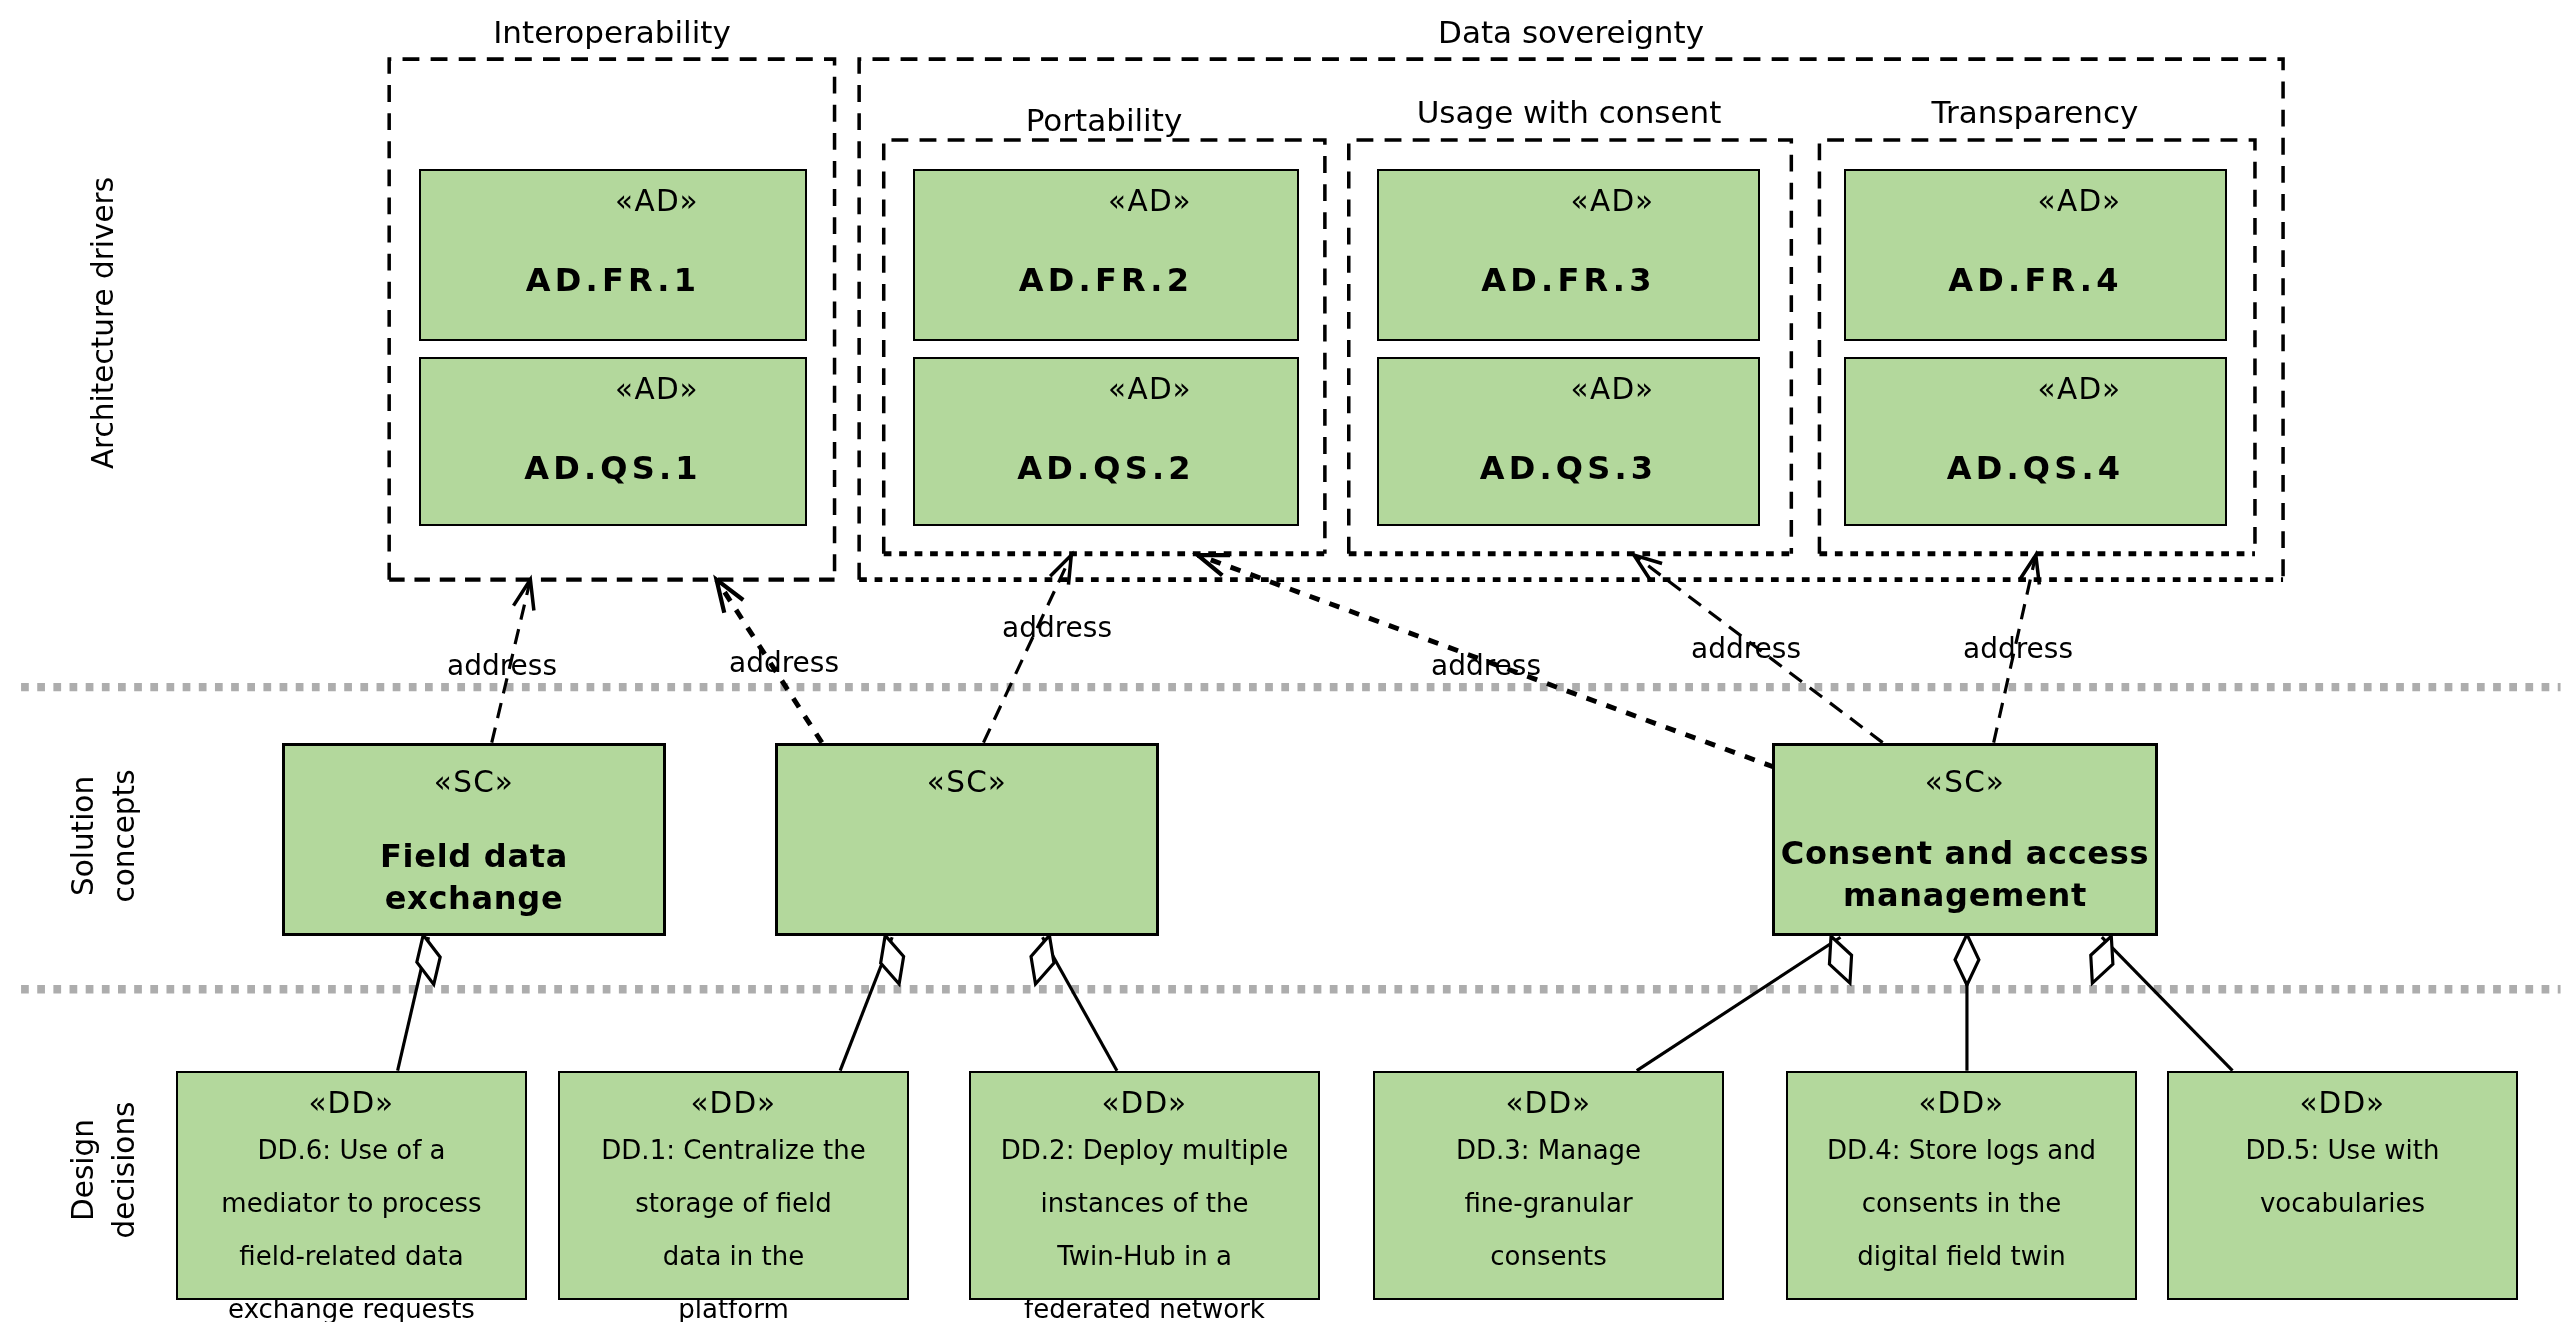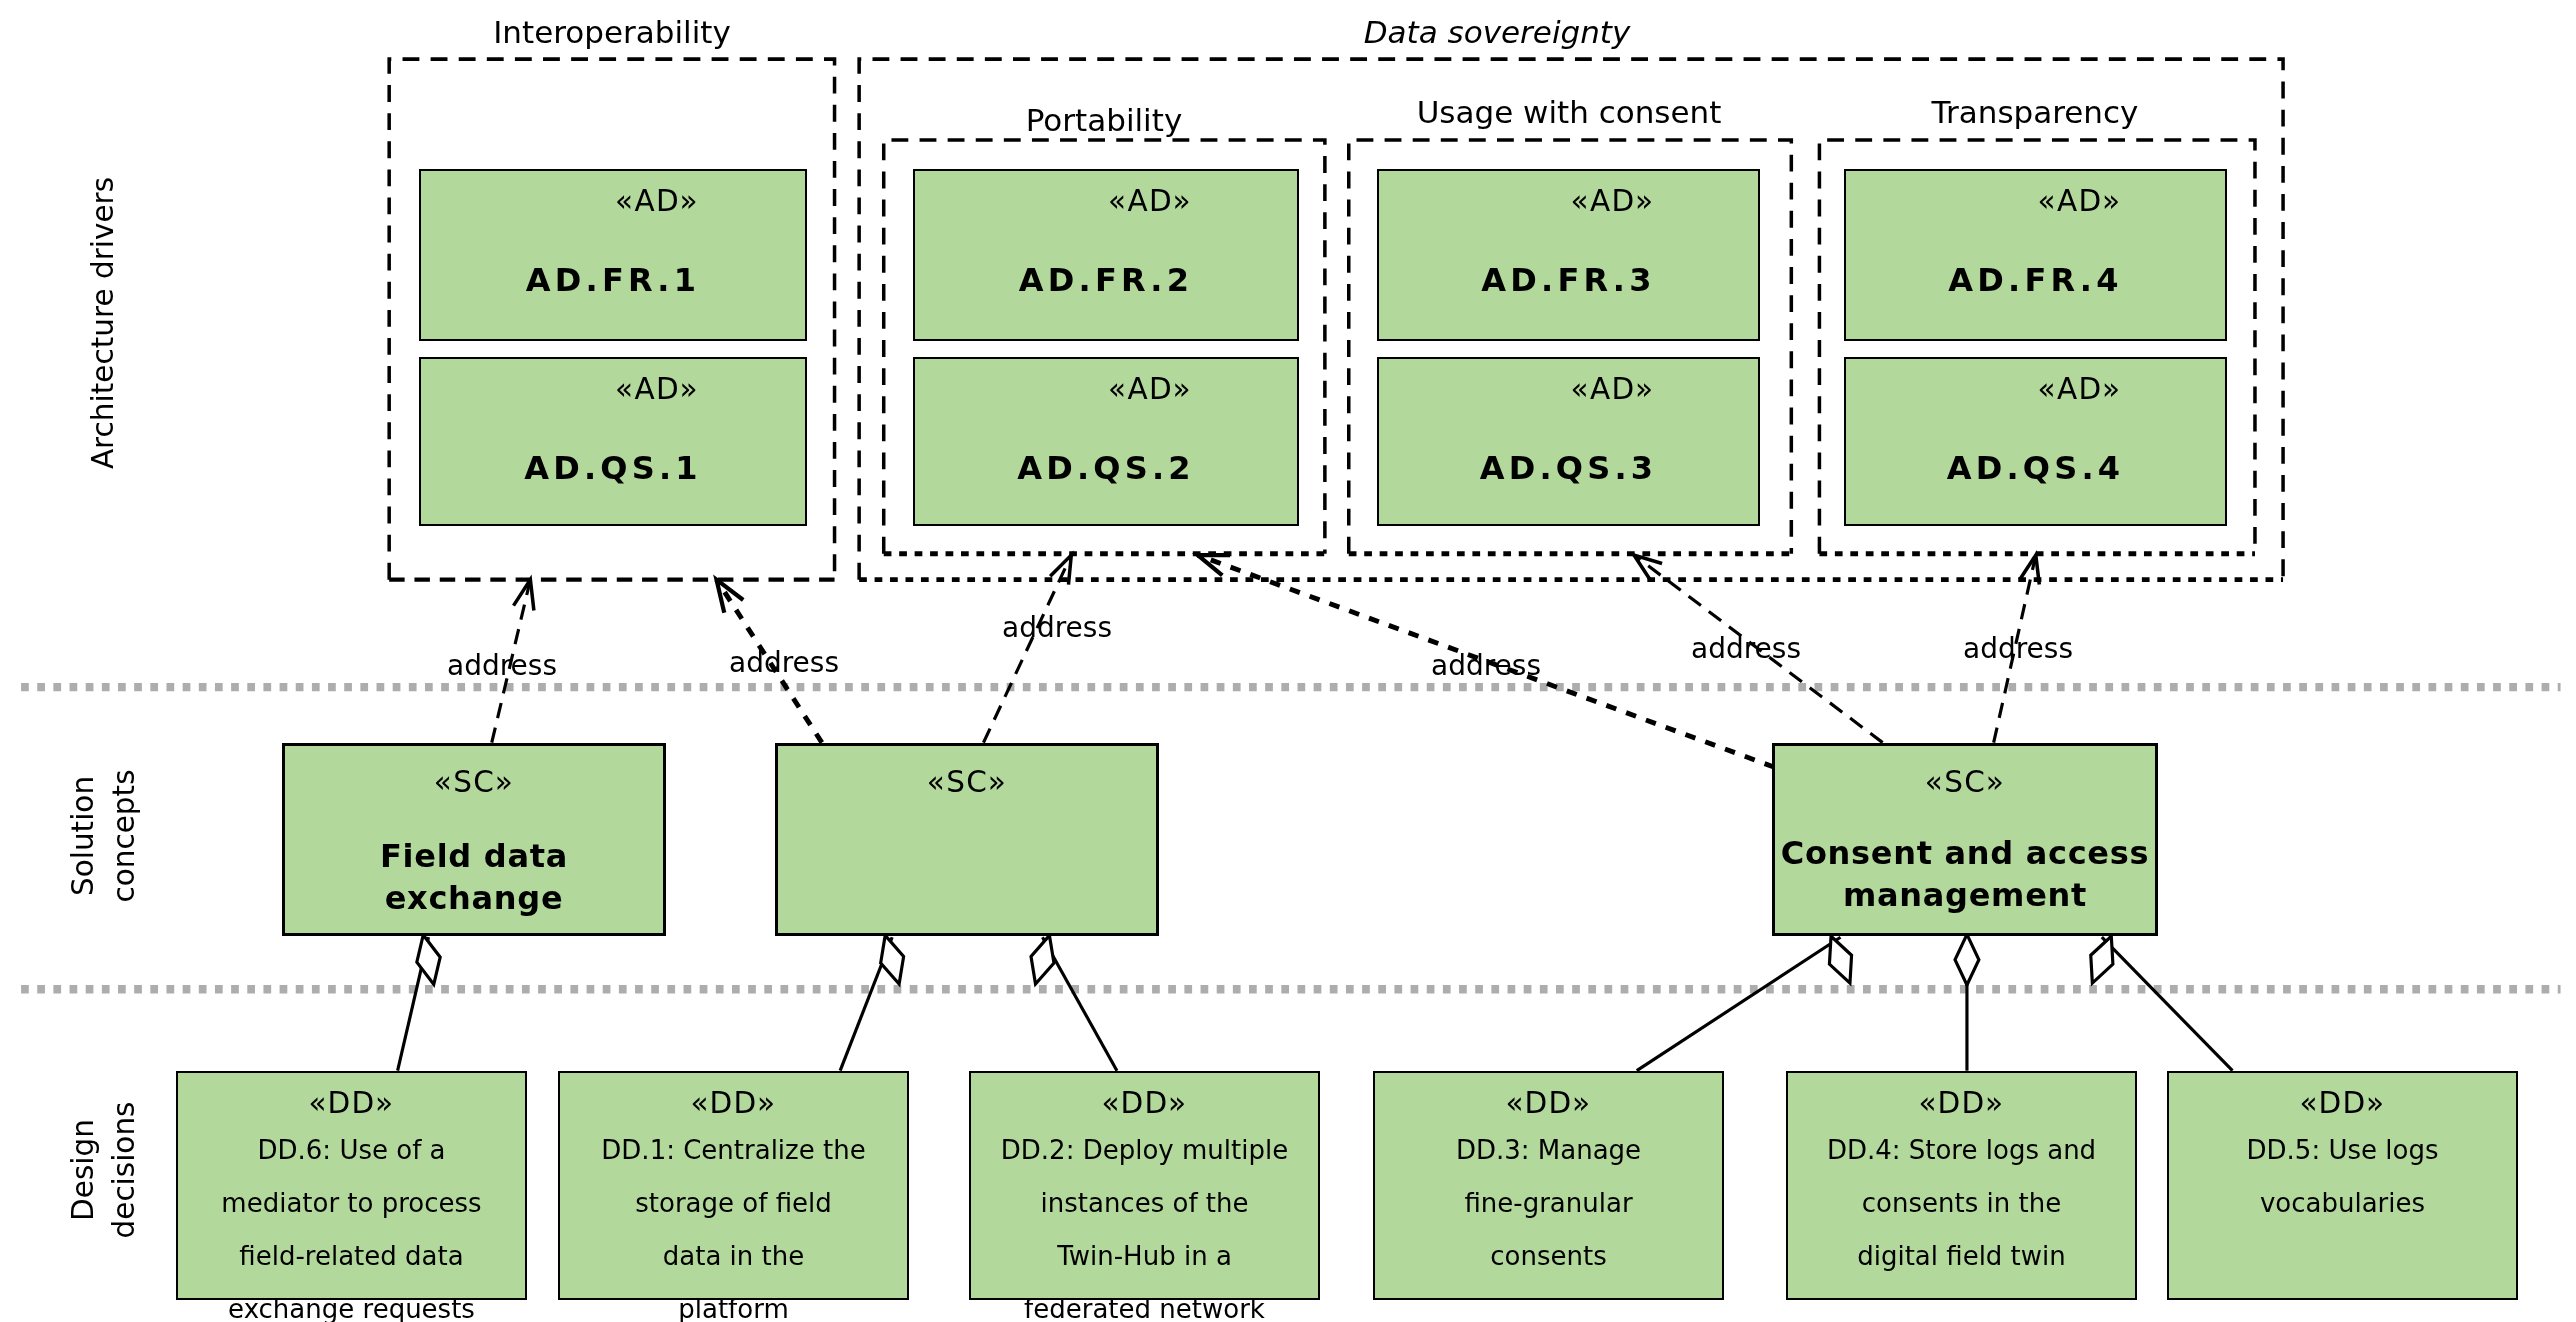--- a/index.html
+++ b/index.html
@@ -130,21 +130,21 @@
     <polygon points="0,-36 17,0 0,36 -17,0" fill="#fff" stroke="#000" stroke-width="4.5" transform="translate(2992,1366) rotate(22)"></polygon>
   </svg>
 
   <div class="lane-label" style="left:103px;top:323px;">Architecture drivers</div>
   <div class="lane-label" style="left:104px;top:836px;">Solution
 concepts</div>
   <div class="lane-label" style="left:104px;top:1170px;">Design
 decisions</div>
 
   <div class="group-title" style="left:612px;top:32px;">Interoperability</div>
-  <div class="group-title" style="left:1497px;top:32px;font-style:italic;">Data sovereignty</div>
+  <div class="group-title" style="left:1571px;top:32px;">Data sovereignty</div>
   <div class="group-title" style="left:1104px;top:120px;">Portability</div>
   <div class="group-title" style="left:1569px;top:112px;">Usage with consent</div>
   <div class="group-title" style="left:2035px;top:112px;">Transparency</div>
 
   <div class="box ad" style="left:419px;top:169px;width:388px;height:172px;">
     <div class="stereo">«AD»</div>
     <div class="bname">AD.FR.1</div>
   </div>
   <div class="box ad" style="left:419px;top:357px;width:388px;height:169px;">
     <div class="stereo">«AD»</div>
@@ -216,21 +216,21 @@
 consents</div>
   </div>
   <div class="box dd" style="left:1786px;top:1071px;width:351px;height:229px;">
     <div class="stereo">«DD»</div>
     <div class="bname">DD.4: Store logs and
 consents in the
 digital field twin</div>
   </div>
   <div class="box dd" style="left:2167px;top:1071px;width:351px;height:229px;">
     <div class="stereo">«DD»</div>
-    <div class="bname">DD.5: Use logs
+    <div class="bname">DD.5: Use with
 vocabularies</div>
   </div>
 
   <div class="edge-label" style="left:502px;top:665px;">address</div>
   <div class="edge-label" style="left:784px;top:662px;">address</div>
   <div class="edge-label" style="left:1057px;top:627px;">address</div>
   <div class="edge-label" style="left:1486px;top:665px;">address</div>
   <div class="edge-label" style="left:1746px;top:648px;">address</div>
   <div class="edge-label" style="left:2018px;top:648px;">address</div>
 

